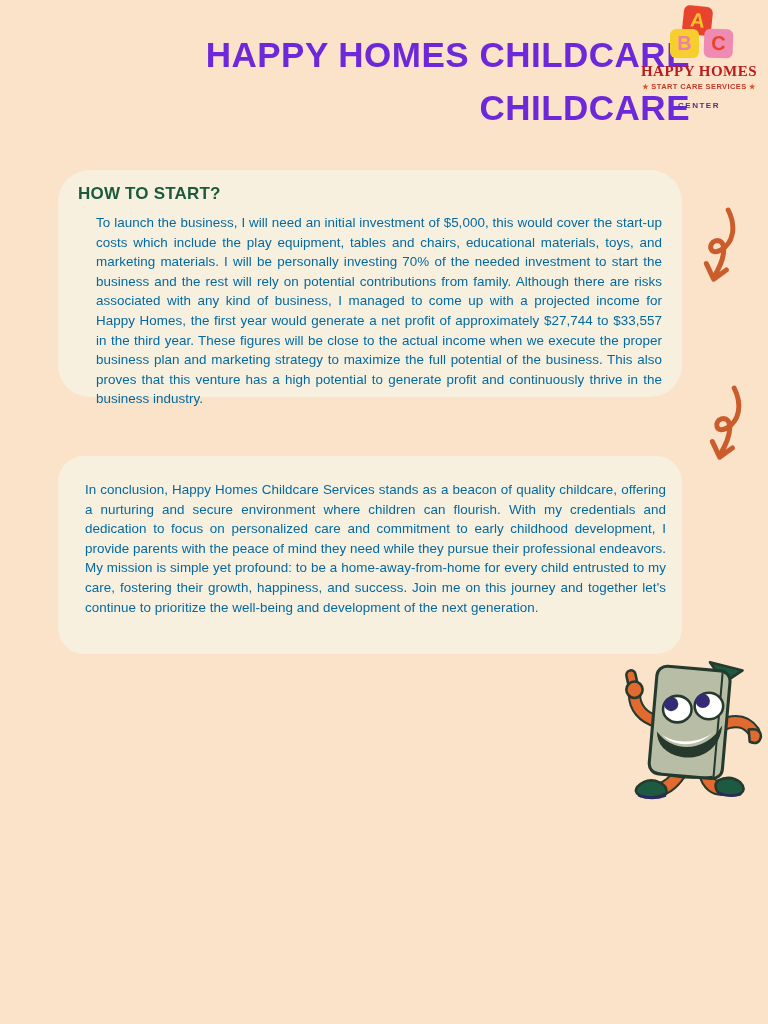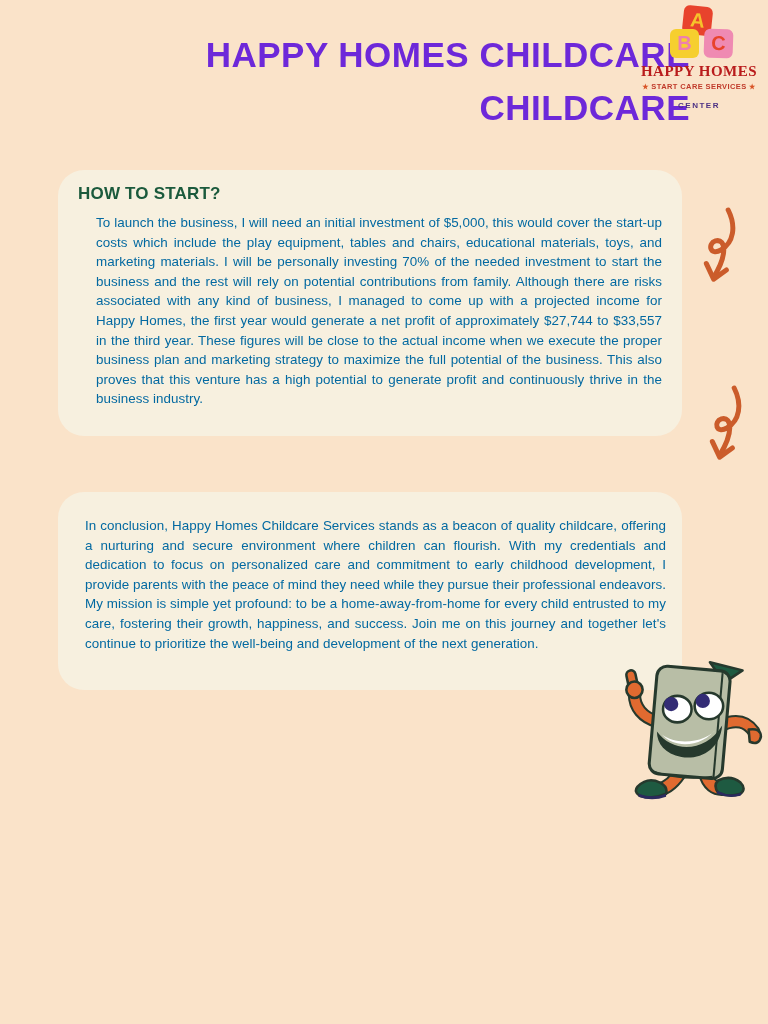--- a/index.html
+++ b/index.html
@@ -28,22 +28,22 @@
     margin-top:3px;font-family:"Liberation Serif", serif;font-weight:bold;
     font-size:15px;color:#b91c1c;letter-spacing:.5px;white-space:nowrap;
   }
   .logo-tagline{margin-top:2px;font-size:7.5px;font-weight:bold;color:#c03a2a;letter-spacing:.4px;white-space:nowrap;}
   .logo-tagline .star{color:#d85427;font-size:7px;}
   .logo-center{margin-top:10px;font-size:8px;font-weight:bold;color:#4c3184;letter-spacing:1.5px;}
   
   .card{
     position:absolute;left:58px;width:624px;background:#f7f0df;border-radius:26px;
   }
-  .card-1{top:170px;height:266px;}
-  .card-2{top:492px;height:198px;}
+  .card-1{top:170px;height:227px;border-radius:32px;}
+  .card-2{top:456px;height:198px;}
   .section-heading{
     margin:0;padding:14px 0 0 20px;color:#1b5a3c;
     font-size:17px;font-weight:bold;letter-spacing:.2px;
   }
   .body-text{
     margin:9px 20px 0 38px;
     color:#0369a1;font-size:13.4px;line-height:19.6px;
     text-align:justify;letter-spacing:.05px;
   }
   .card-2 .body-text{margin:0;padding:24px 16px 0 27px;}

